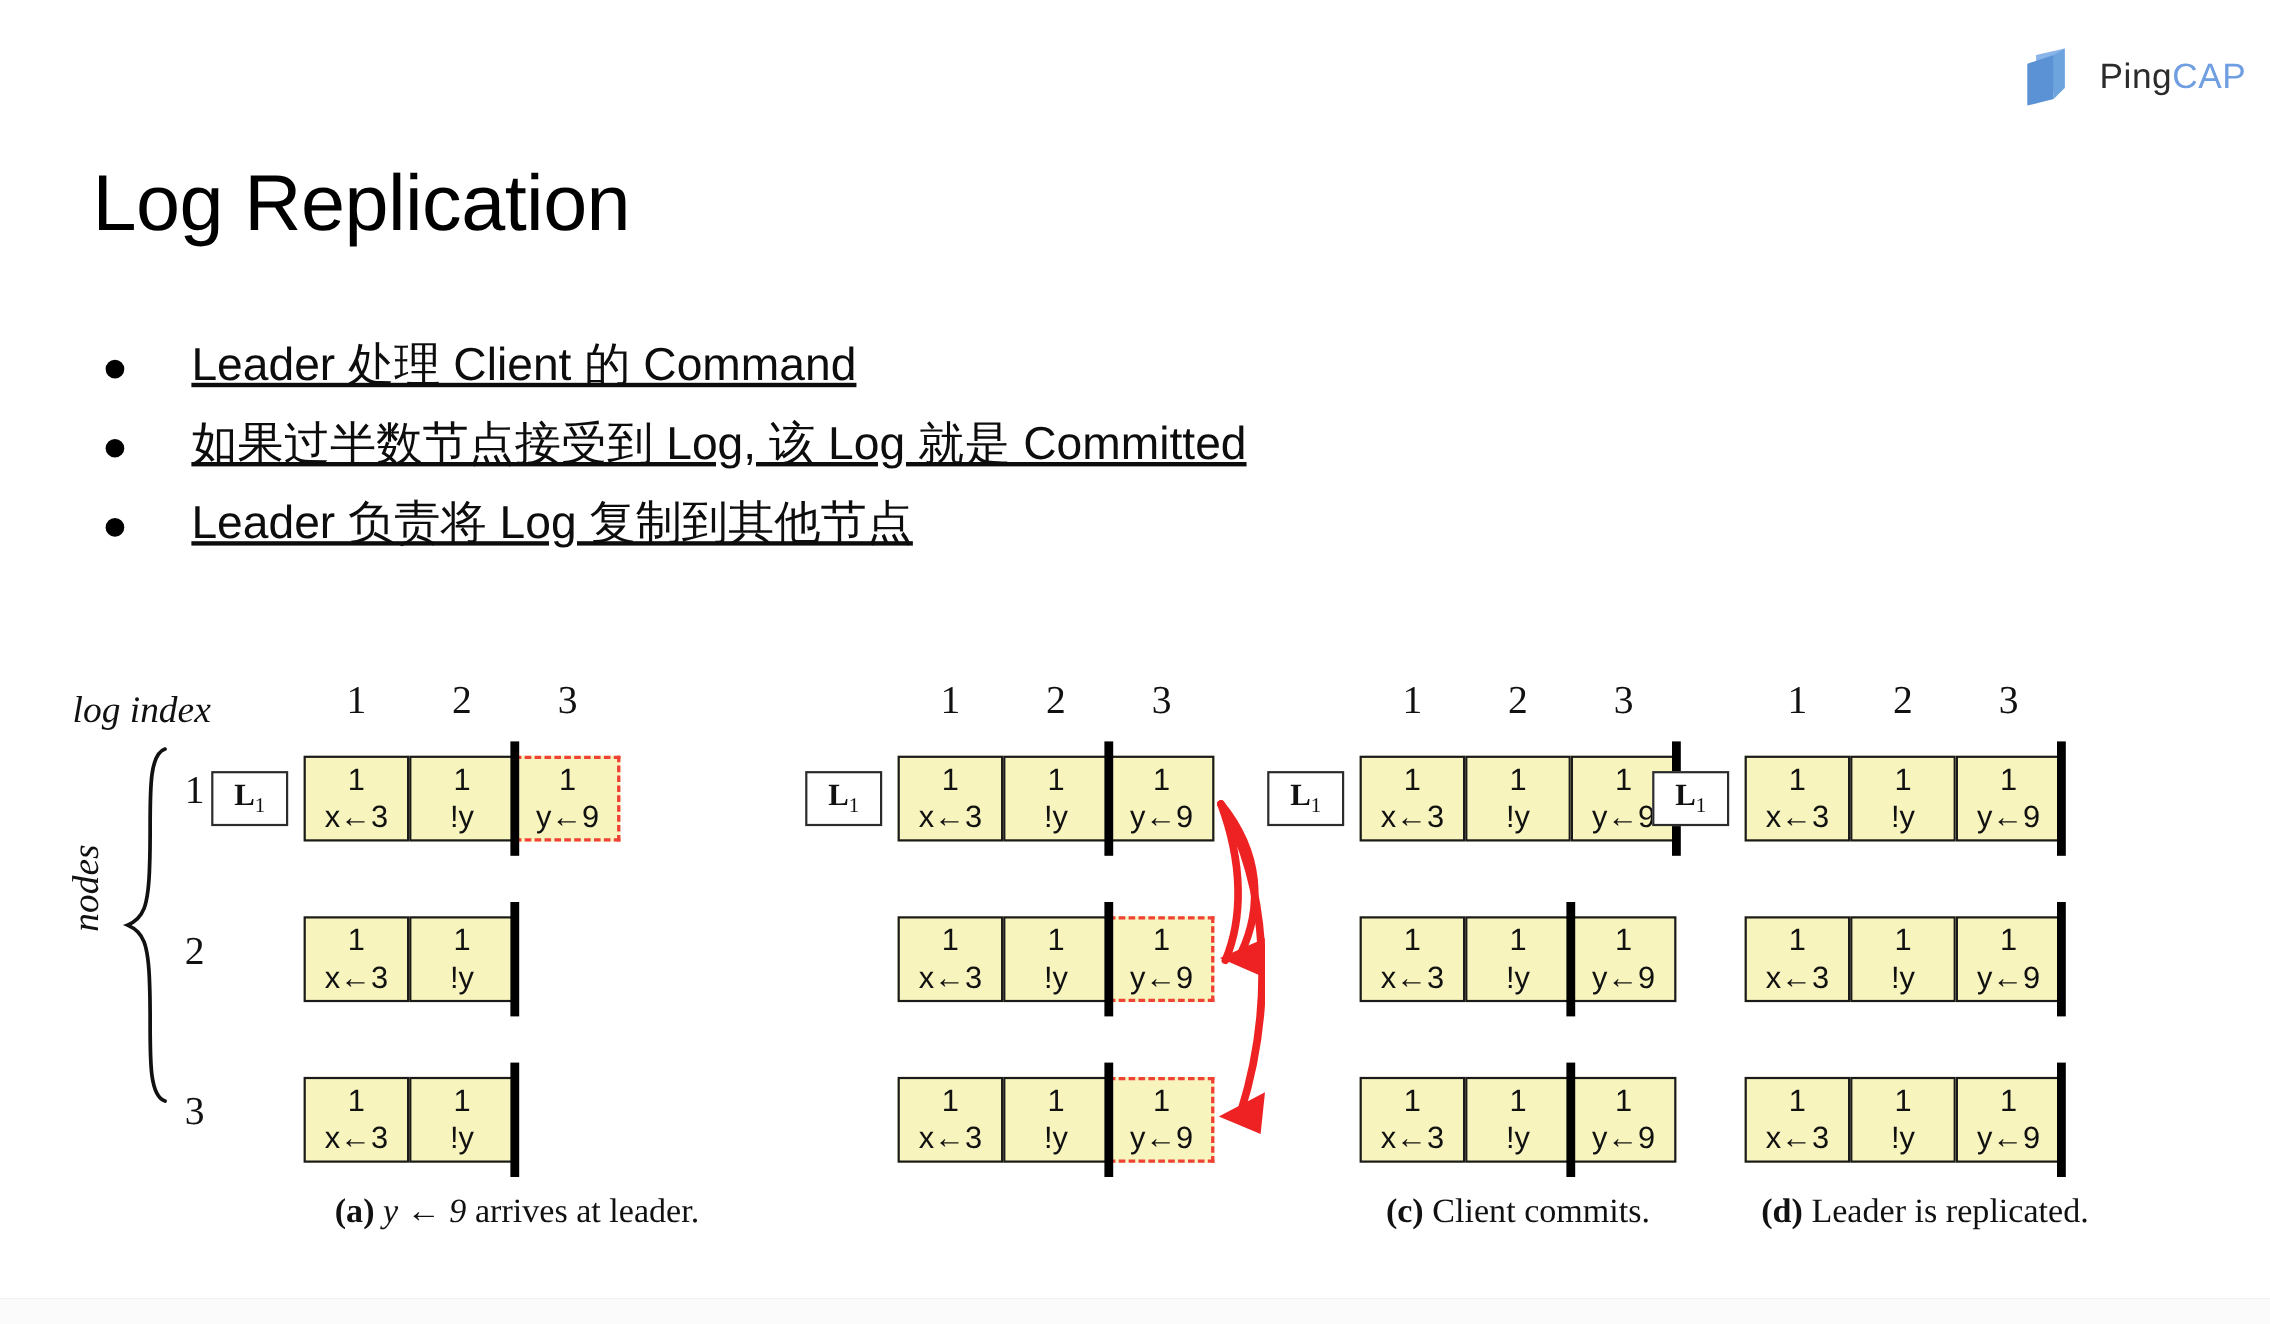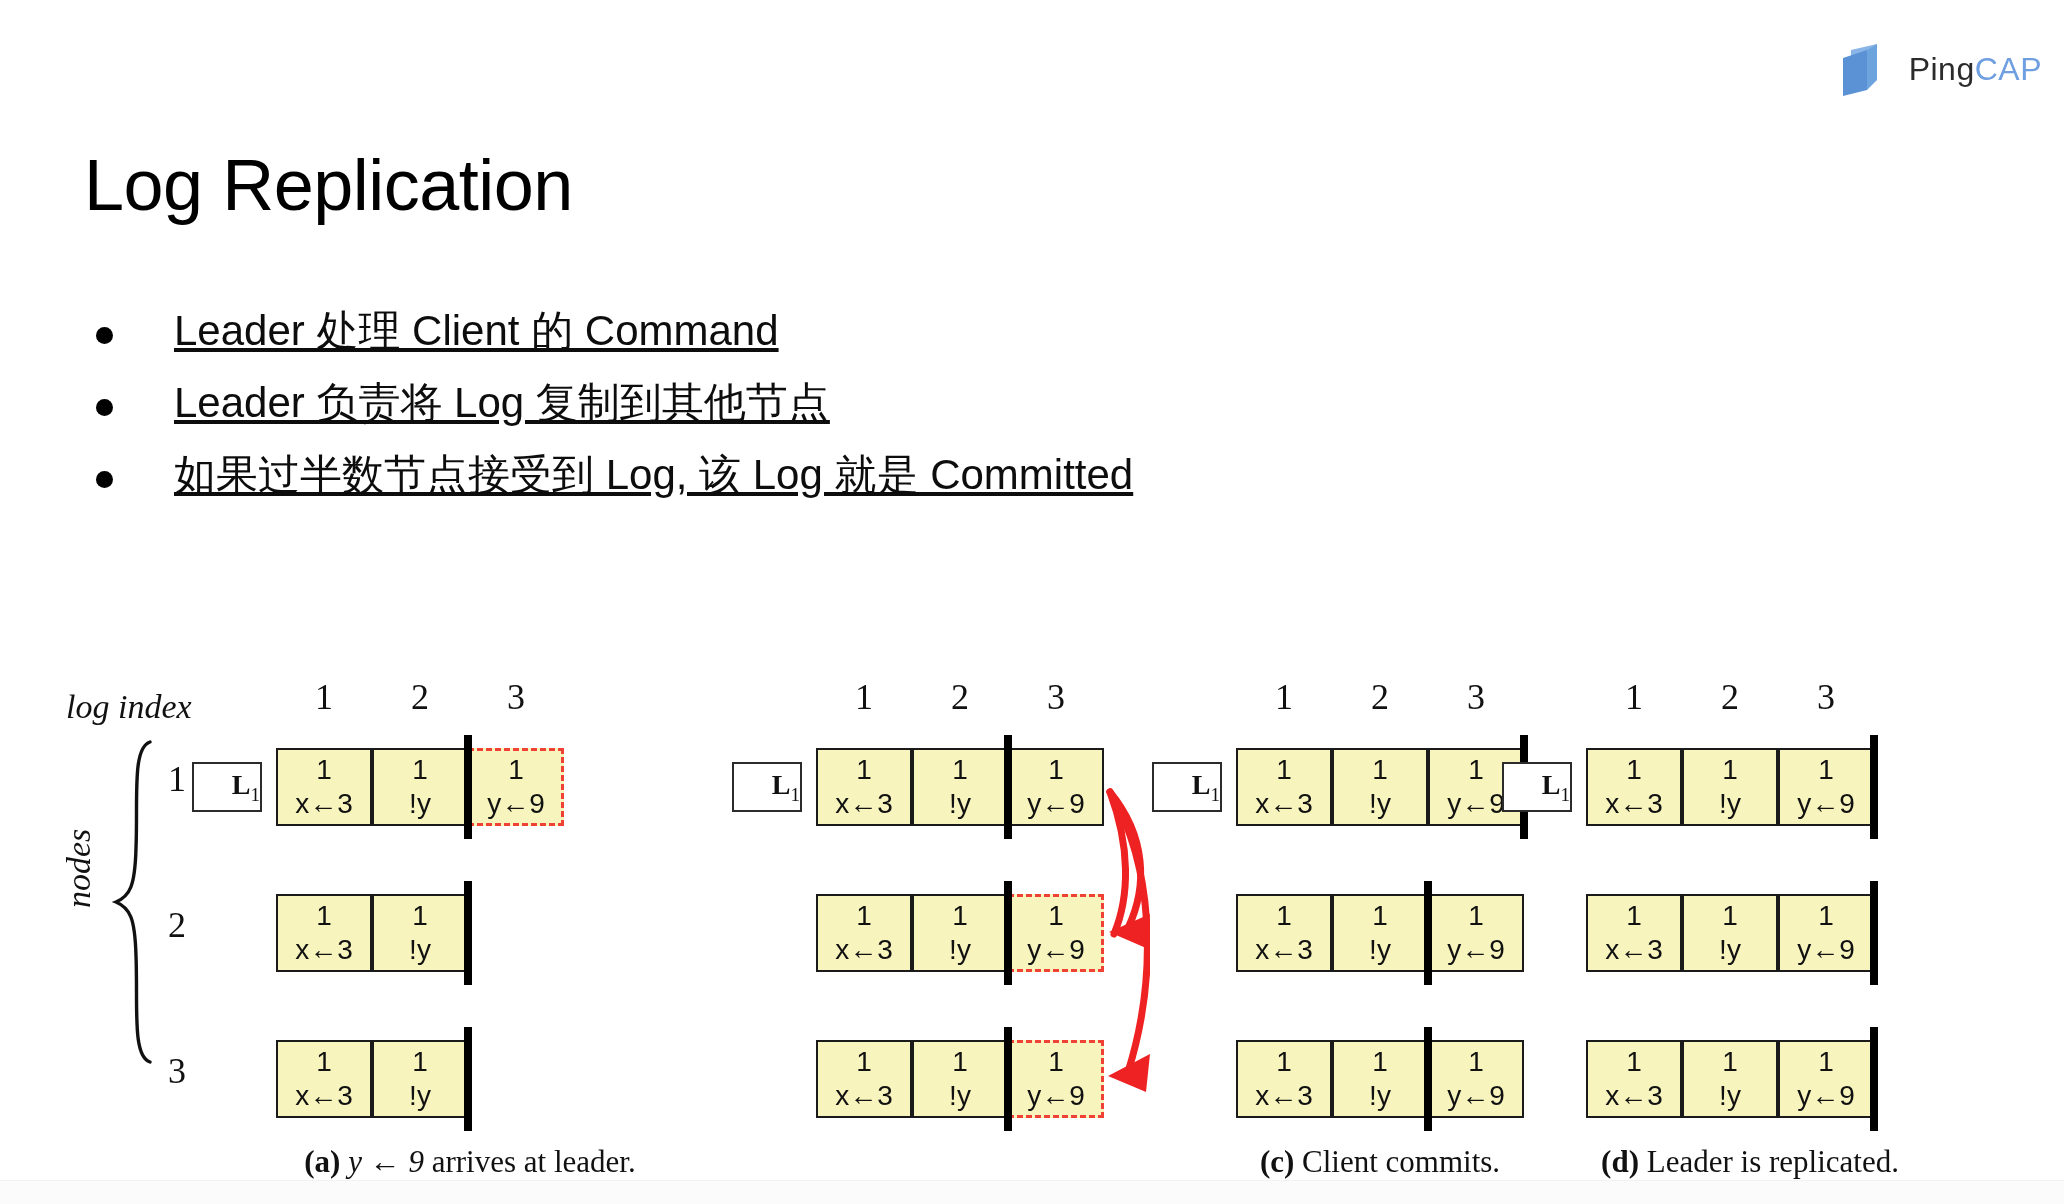--- a/index.html
+++ b/index.html
@@ -101,21 +101,21 @@
     line-height: 1.25;
     white-space: nowrap;
     color: #0d0d0d;
     text-decoration: underline;
   }
 
   
   .figure {
     position: absolute;
     left: 0;
-    top: 676px;
+    top: 615px;
     width: 2064px;
     height: 520px;
   }
   .fig-left-labels {
     position: absolute;
     left: 0; top: 0;
     width: 300px;
     height: 480px;
   }
   .log-index-label {
@@ -186,21 +186,21 @@
   }
 
   .leaderbox {
     position: absolute;
     width: 70px;
     height: 50px;
     border: 2px solid #2b2b2b;
     background: #fff;
     display: flex;
     align-items: center;
-    justify-content: flex-end;
+    justify-content: center;
     font-family: "Liberation Serif", serif;
     font-size: 28px;
     font-weight: 700;
     color: #111;
     box-sizing: border-box;
   }
   .leaderbox sub {
     font-weight: 400;
     font-size: 19px;
   }
@@ -294,27 +294,27 @@
     <div class="bullet-row">
       <span class="bullet-dot">
           <i></i>
         </span>
       <span class="bullet-text">Leader 处理 Client 的 Command</span>
     </div>
     <div class="bullet-row">
       <span class="bullet-dot">
           <i></i>
         </span>
-      <span class="bullet-text">Leader 负责将 Log 复制到其他节点</span>
+      <span class="bullet-text">如果过半数节点接受到 Log, 该 Log 就是 Committed</span>
     </div>
     <div class="bullet-row">
       <span class="bullet-dot">
           <i></i>
         </span>
-      <span class="bullet-text">如果过半数节点接受到 Log, 该 Log 就是 Committed</span>
+      <span class="bullet-text">Leader 负责将 Log 复制到其他节点</span>
     </div>
   </div>
 
   <div class="figure">
 
     <div class="fig-left-labels">
       <div class="log-index-label">log index</div>
       <div class="nodes-label">nodes</div>
       <span class="brace">
         <svg width="46" height="328" viewBox="0 0 46 328" aria-hidden="true">

